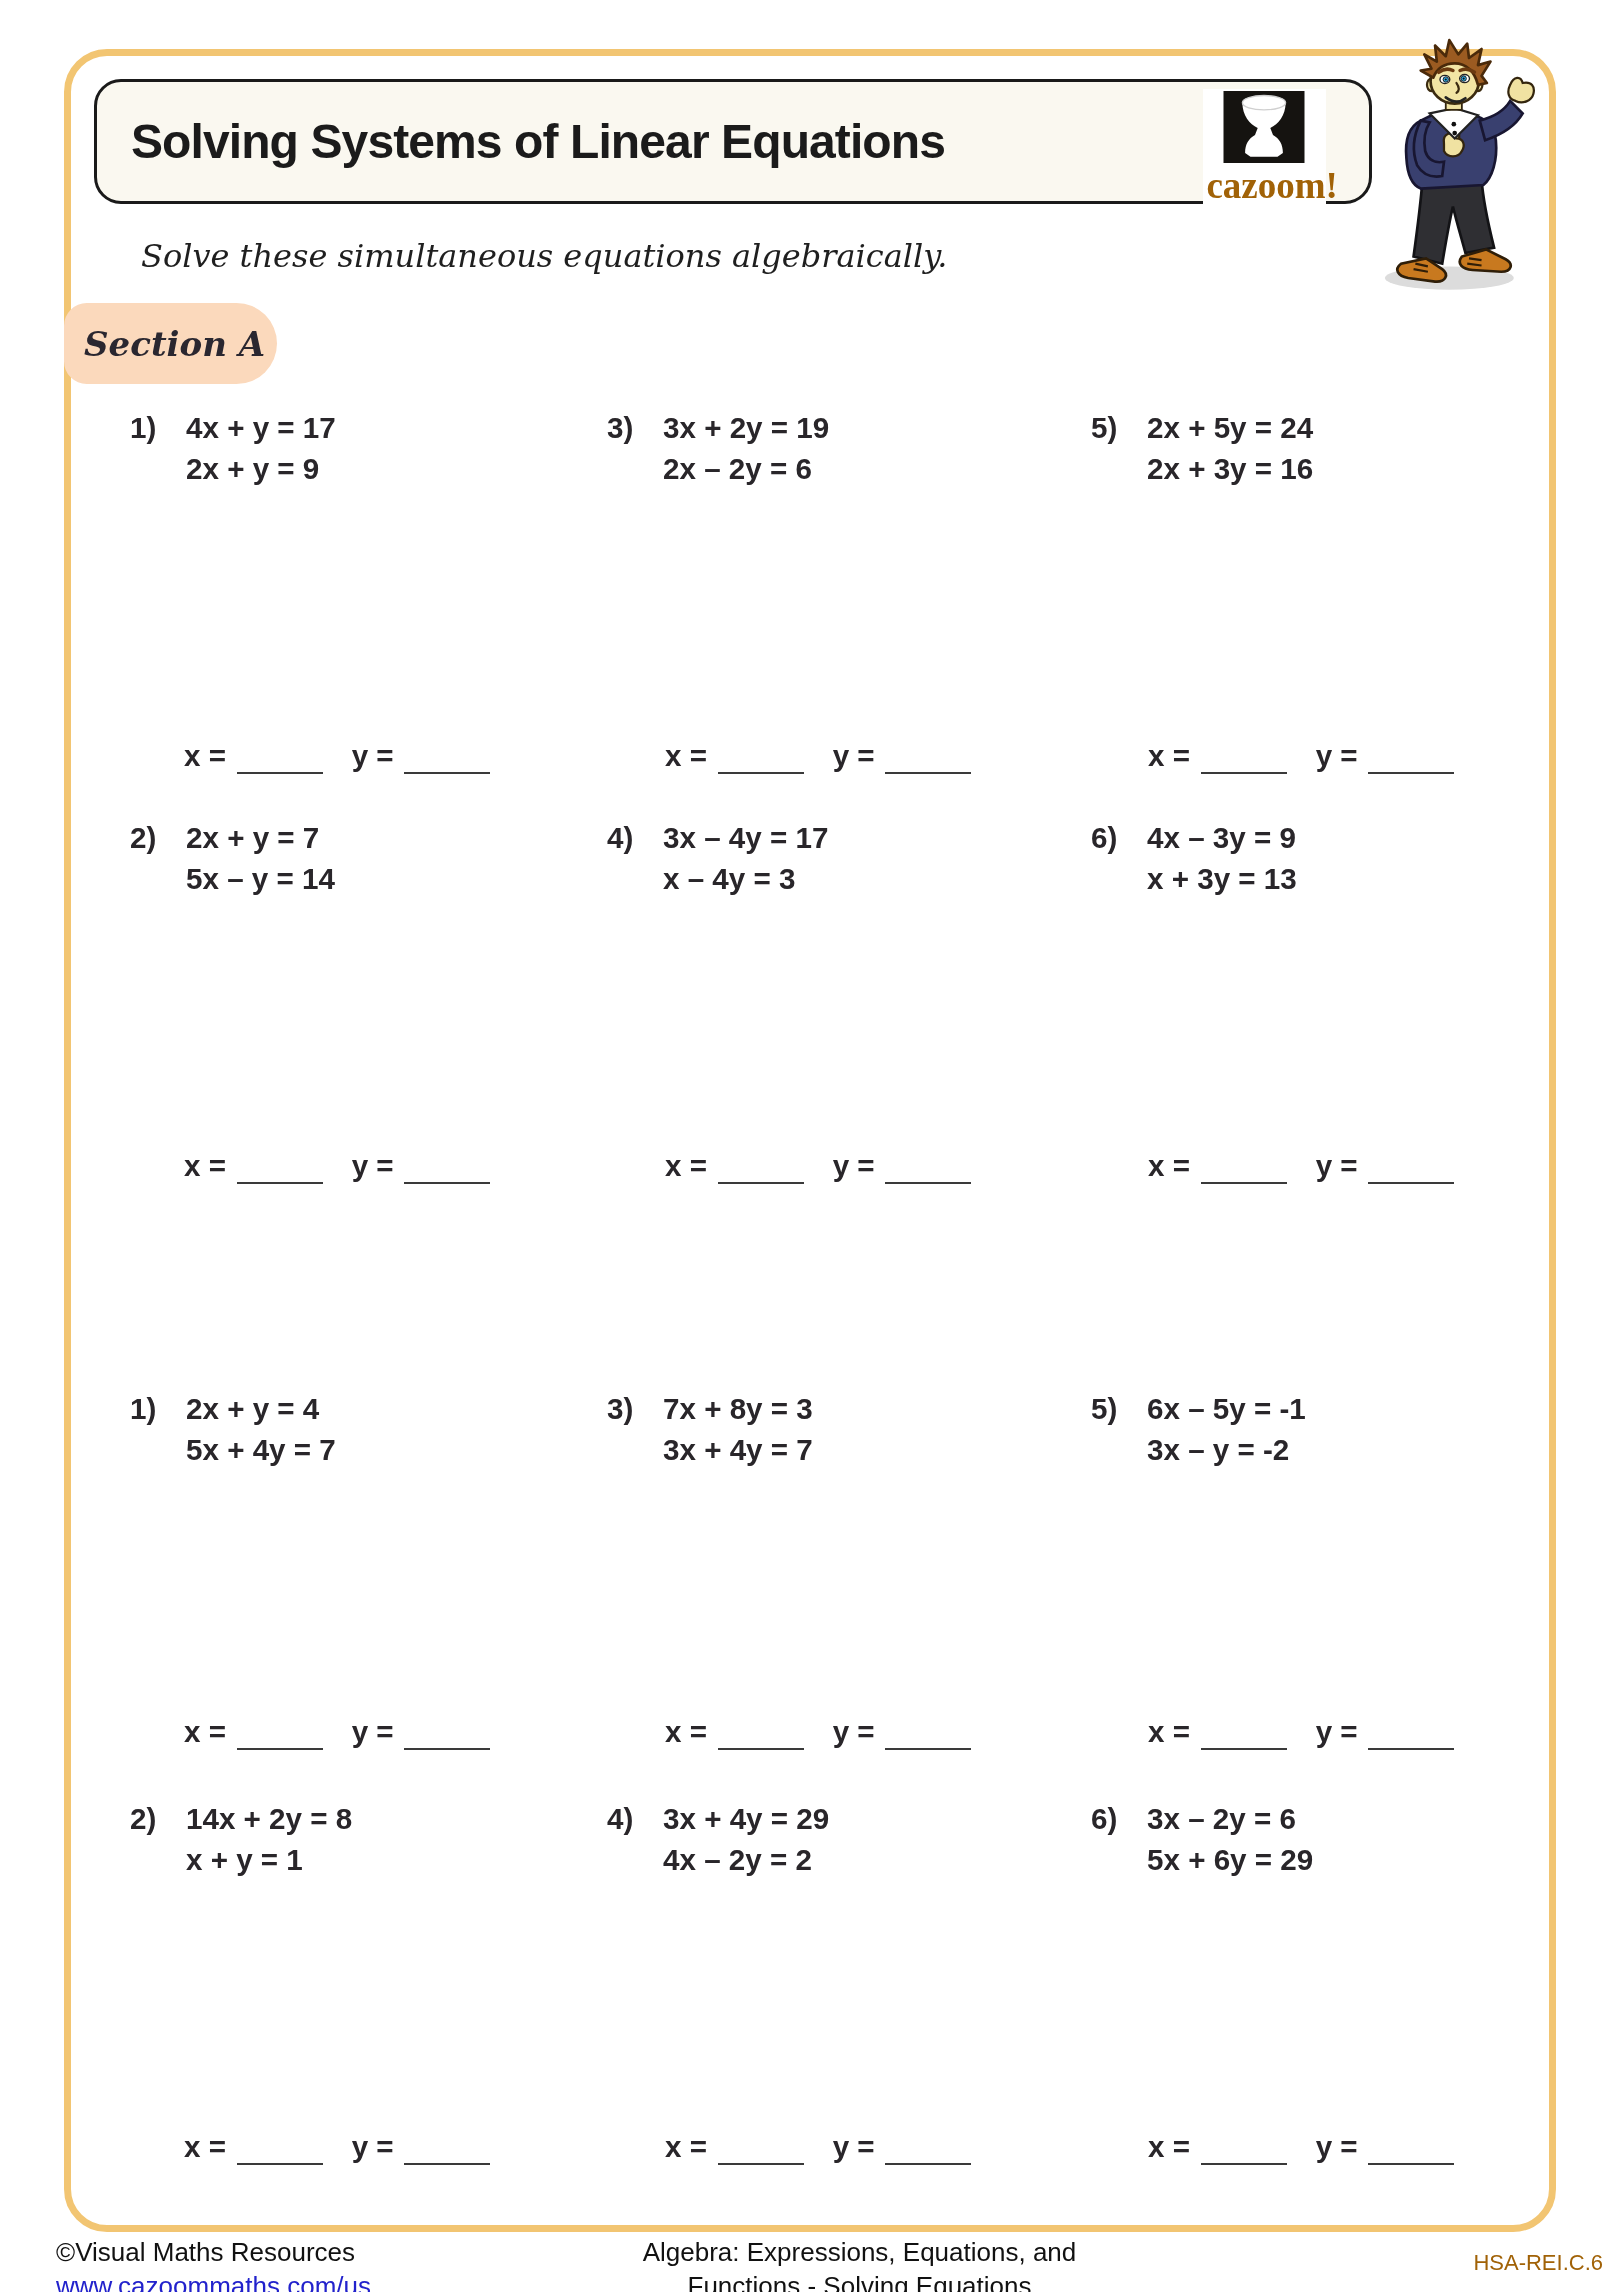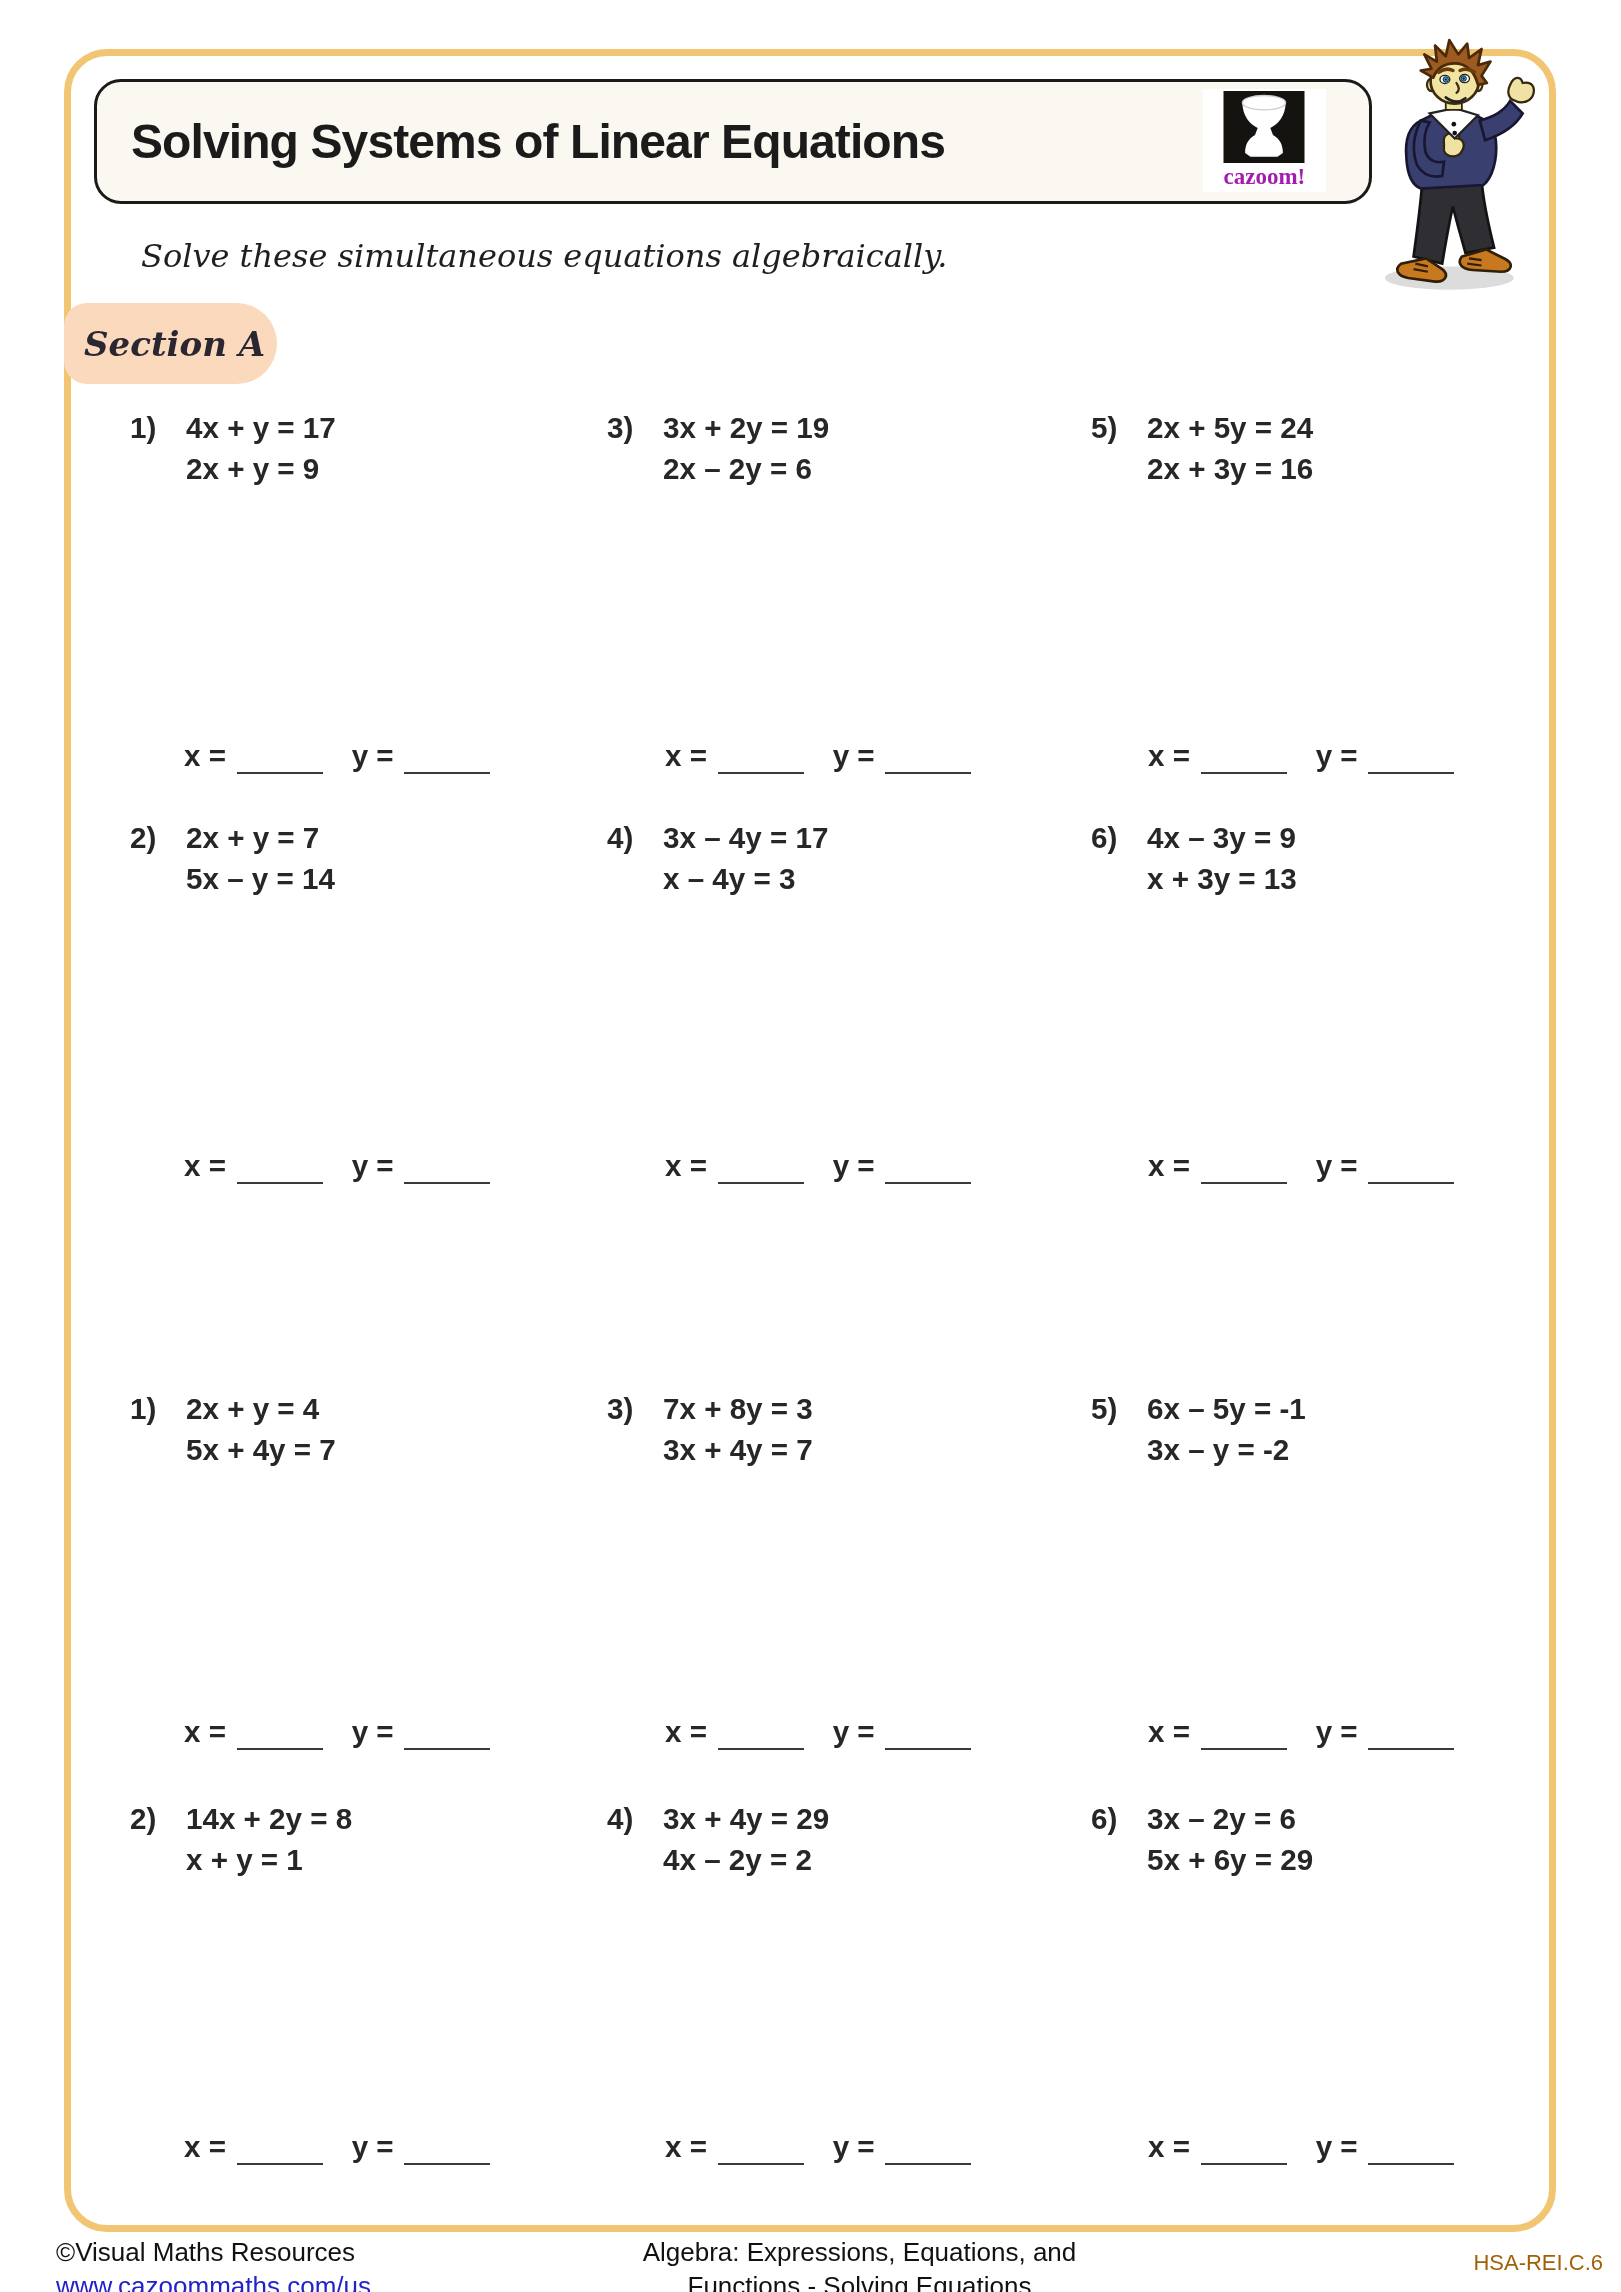--- a/index.html
+++ b/index.html
@@ -44,22 +44,22 @@
     position:absolute;
     right:43px;top:7.2px;
     width:116px;
     text-align:center;
     background:#ffffff;
     padding:1.8px 3.6px;
   }
   .logo-text{
     font-family:"Liberation Serif", serif;
     font-weight:bold;
-    font-size:23px;
-    color:#a21caf;
+    font-size:37px;
+    color:#a16207;
     margin-top:-1.8px;
   }
   
   .character{
     position:absolute;
     left:1376px;top:38px;
     width:161px;height:260px;
   }
   
   .instruction{

